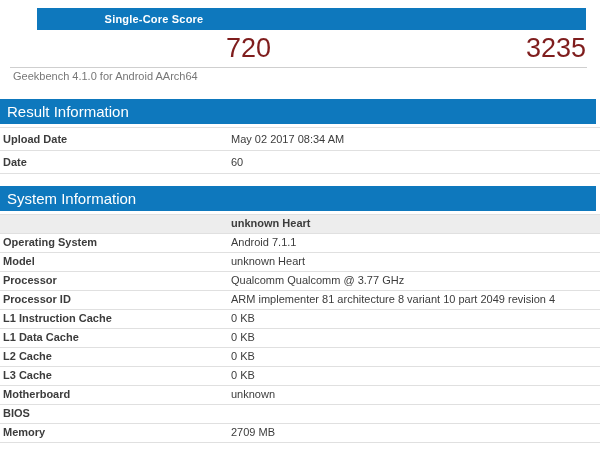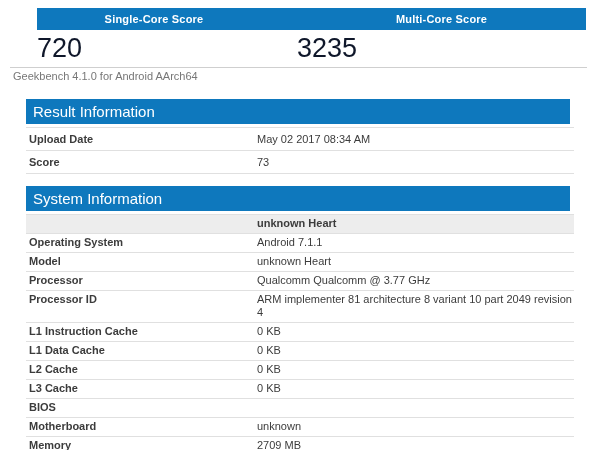--- a/index.html
+++ b/index.html
@@ -16,31 +16,31 @@
   .score-grid { display: grid; grid-template-columns: 234px 26px 289px; }
   .score-header {
     background: var(--accent); height: 22px; line-height: 22px;
   }
   .score-header div {
     color: #ffffff; font-size: 11px; font-weight: bold; text-align: center;
     letter-spacing: .2px;
   }
   .score-values { margin-top: 2px; }
   .score-values div {
-    font-size: 27px; line-height: 32px; text-align: left; color: #0f172a;
+    font-size: 27px; line-height: 32px; text-align: right; color: #7f1d1d;
   }
 
   
   .caption-rule { border-top: 1px solid #cfcfcf; margin: 3px 13px 0 10px; }
   .caption {
     margin: 2px 0 16px 13px; font-size: 11px; line-height: 13px; color: #777777;
   }
 
   
-  .section { margin: 0 26px; }
+  .section { margin: 0 0; }
   .section.result { margin-top: 16px; }
   .section.system { margin-top: 12px; }
   .section-header {
     background: var(--accent); color: #ffffff; height: 25px; line-height: 25px;
     font-size: 15px; font-weight: normal; padding-left: 7px; margin-right: 4px;
   }
   .info-table { margin-top: 3px; border-top: 1px solid #e0e0e0; }
   .row { display: flex; border-bottom: 1px solid #e0e0e0; padding: 2px 0 3px; justify-content: center; }
   .section.result .row { padding: 5px 0 4px; }
   .row .lbl {
@@ -55,42 +55,41 @@
 </style>
 </head>
 <body>
 
 <div class="page">
 
   <div class="score-banner">
     <div class="score-grid score-header">
       <div>Single-Core Score</div>
       <div></div>
-      <div>Multi-Core Score</div>
     </div>
     <div class="score-grid score-values">
       <div>720</div>
       <div></div>
       <div>3235</div>
     </div>
   </div>
 
   <div class="caption-rule"></div>
   <div class="caption">Geekbench 4.1.0 for Android AArch64</div>
 
   <div class="section result">
     <div class="section-header">Result Information</div>
     <div class="info-table">
       <div class="row">
         <div class="lbl">Upload Date</div>
         <div class="val">May 02 2017 08:34 AM</div>
       </div>
       <div class="row">
-        <div class="lbl">Score</div>
-        <div class="val">73</div>
+        <div class="lbl">Date</div>
+        <div class="val">60</div>
       </div>
     </div>
   </div>
 
   <div class="section system">
     <div class="section-header">System Information</div>
     <div class="info-table">
 
       <div class="row device-row">
         <div class="lbl"></div>
@@ -133,27 +132,27 @@
         <div class="lbl">L2 Cache</div>
         <div class="val">0 KB</div>
       </div>
 
       <div class="row">
         <div class="lbl">L3 Cache</div>
         <div class="val">0 KB</div>
       </div>
 
       <div class="row">
-        <div class="lbl">BIOS</div>
-        <div class="val"></div>
+        <div class="lbl">Motherboard</div>
+        <div class="val">unknown</div>
       </div>
 
       <div class="row">
-        <div class="lbl">Motherboard</div>
-        <div class="val">unknown</div>
+        <div class="lbl">BIOS</div>
+        <div class="val"></div>
       </div>
 
       <div class="row">
         <div class="lbl">Memory</div>
         <div class="val">2709 MB</div>
       </div>
 
     </div>
   </div>
 

